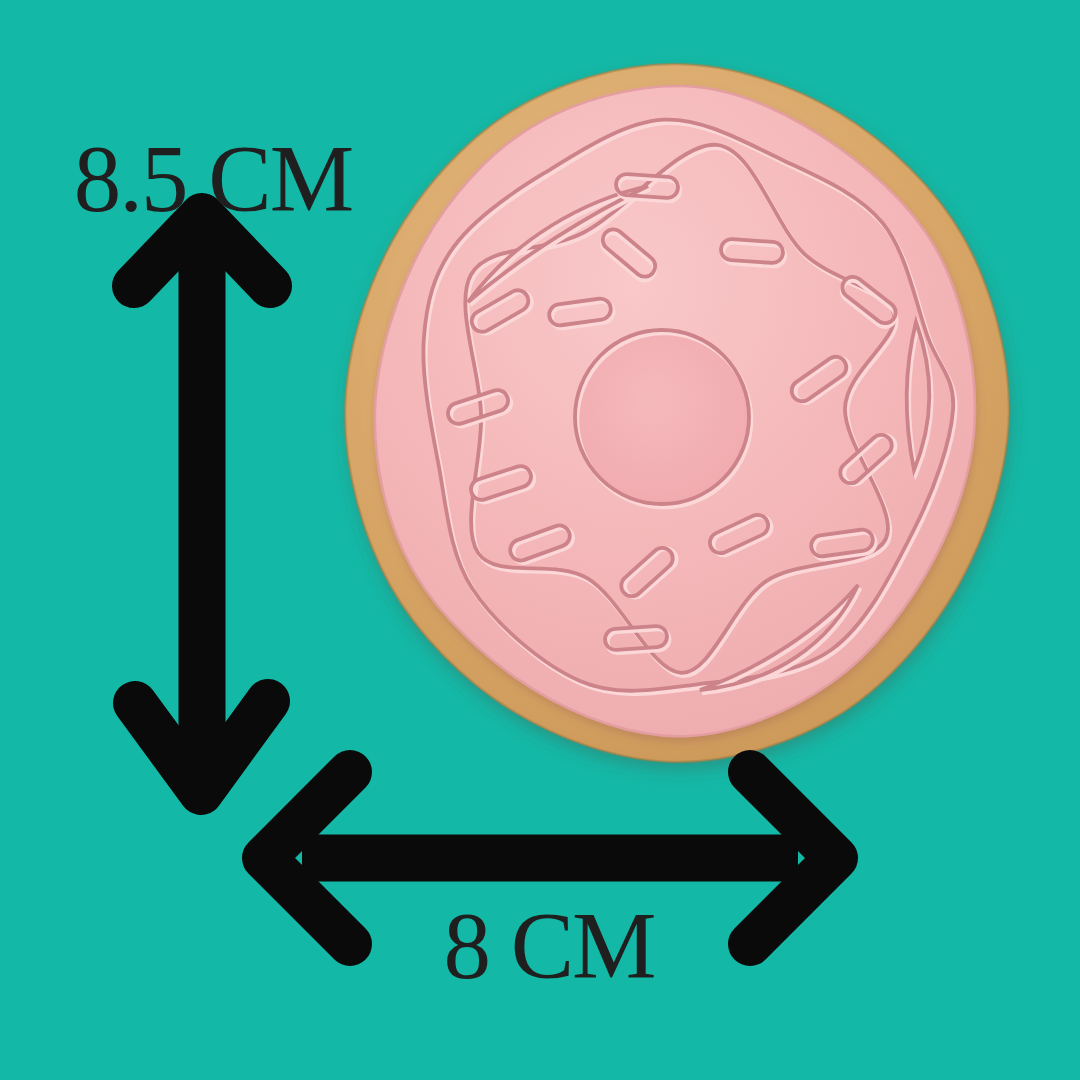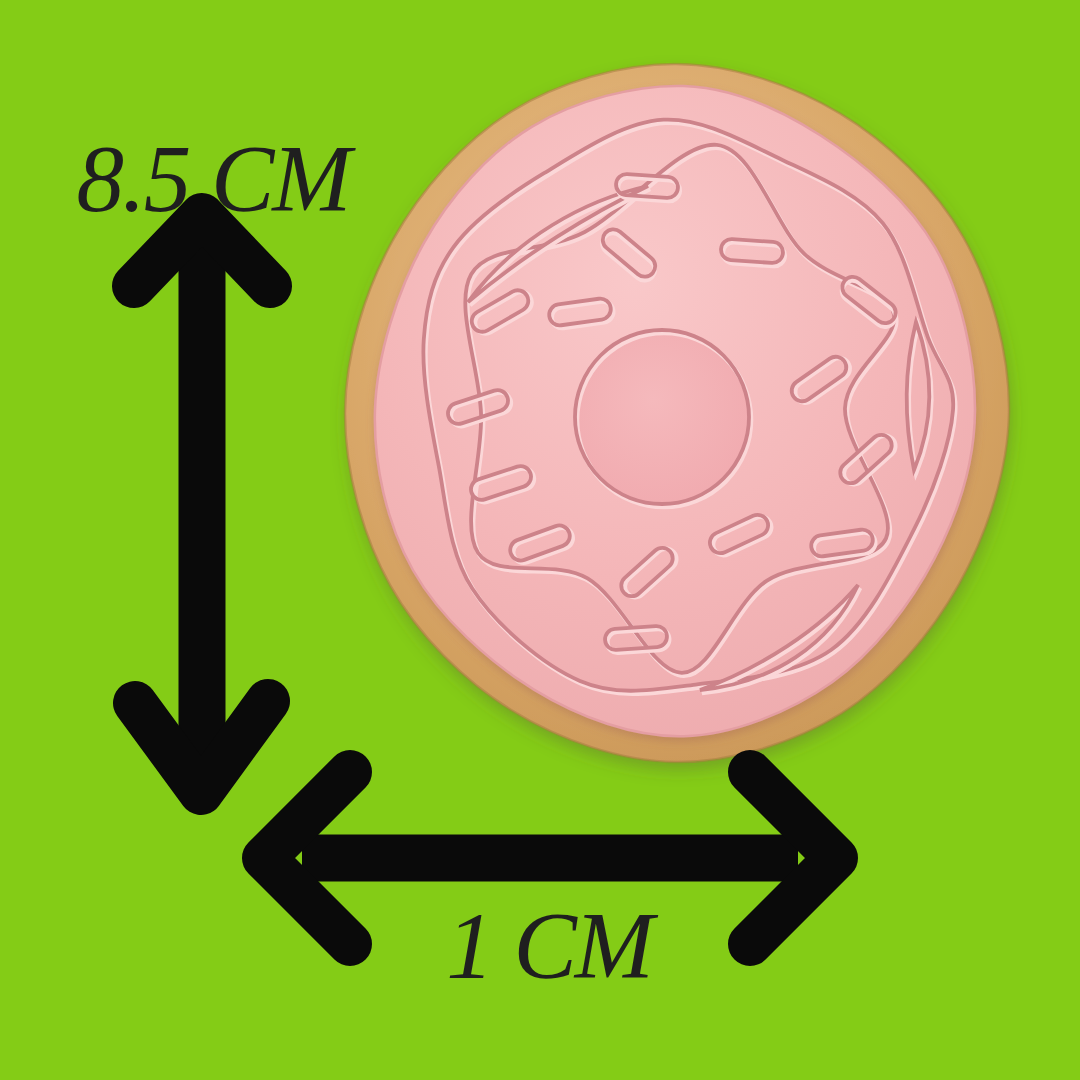--- a/index.html
+++ b/index.html
@@ -12,21 +12,21 @@
   #height-label{left:63px;top:132px;width:300px;}
   #width-label{left:399px;top:899px;width:300px;}
   .groove-hi{fill:none;stroke:var(--em-hi);stroke-width:4.6;}
   .groove-dk{fill:none;stroke:var(--em-dk);stroke-width:3.8;}
   .shaft{stroke:var(--arrow);stroke-width:47;fill:none;}
   .chev{stroke:var(--arrow);stroke-width:44;fill:none;stroke-linecap:round;stroke-linejoin:round;}
 </style>
 </head>
 <body>
 
-<div id="stage" style="background: #84cc16; font-style: italic;">
+<div id="stage" style="background: #14b8a6;">
 
   <svg id="scene" width="1080" height="1080" viewBox="0 0 1080 1080">
     <defs>
       <radialGradient id="gBase" cx="45%" cy="38%" r="78%">
         <stop id="bs0" offset="0%" stop-color="#eec893"></stop>
           <stop id="bs1" offset="60%" stop-color="#d8a667"></stop>
           <stop id="bs2" offset="100%" stop-color="#c28e4d"></stop>
       </radialGradient>
       <radialGradient id="gIcing" cx="43%" cy="30%" r="82%">
         <stop id="is0" offset="0%" stop-color="#f9c8c9"></stop>
@@ -141,14 +141,14 @@
     </g>
 
     <g>
       <line class="shaft" x1="302" y1="858" x2="798" y2="858"></line>
       <path class="chev" d="M350,772 L264,858 L350,944"></path>
       <path class="chev" d="M750,772 L836,858 L750,944"></path>
     </g>
   </svg>
 
   <div class="dim-label" id="height-label">8.5 CM</div>
-  <div class="dim-label" id="width-label">1 CM</div>
+  <div class="dim-label" id="width-label">8 CM</div>
 </div>
 
 </body></html>

